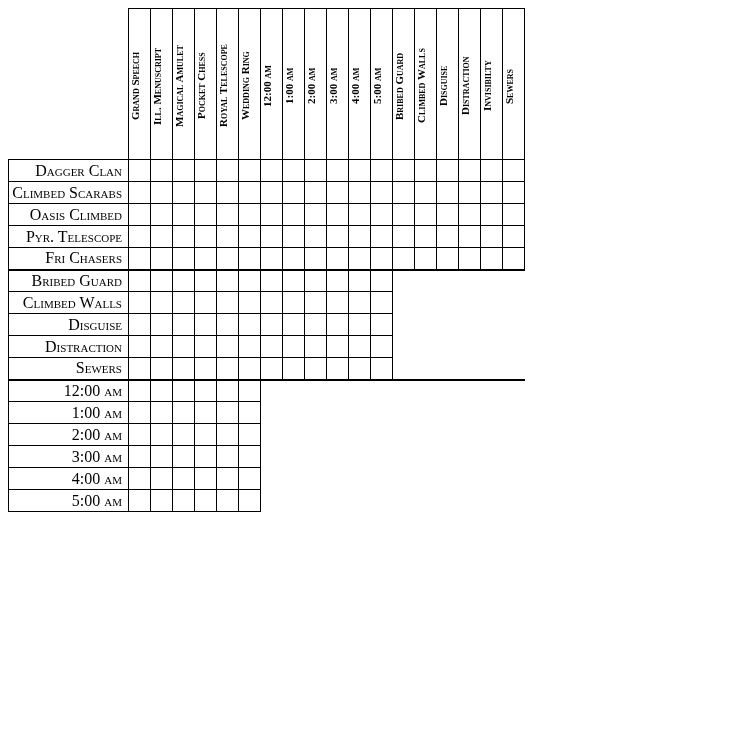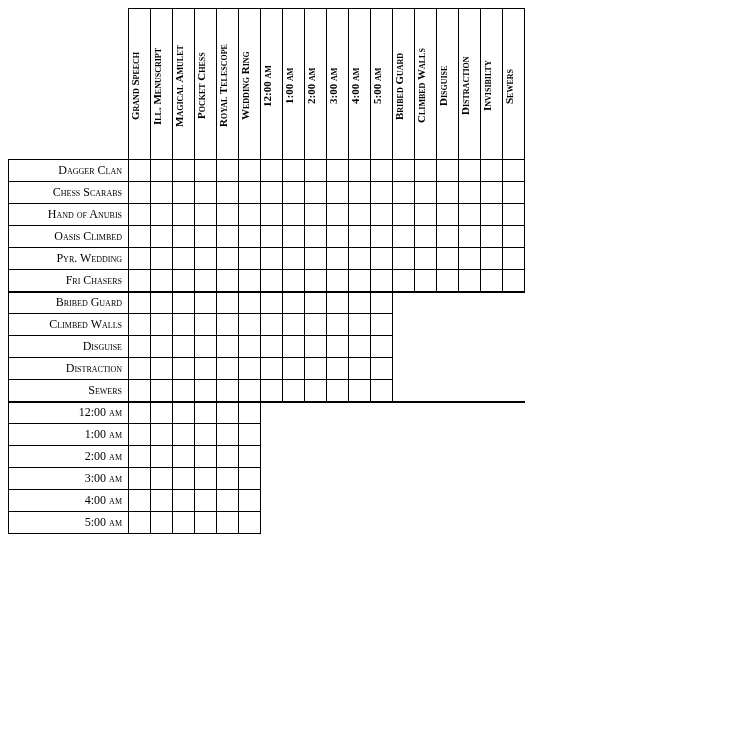--- a/index.html
+++ b/index.html
@@ -26,21 +26,21 @@
       text-align: center;
       vertical-align: middle;
       padding: 0;
     }
 
     .row-label {
       width: 120px;
       text-align: right;
       padding-right: 6px;
       font-variant: small-caps;
-      font-size: 12px;
+      font-size: 16px;
       white-space: nowrap;
       border: 1px solid #000;
     }
 
     .col-header-cell {
       width: 22px;
       height: 150px;
       border: 1px solid #000;
       padding: 0;
       vertical-align: bottom;
@@ -164,42 +164,21 @@
           <td class="data-cell"></td>
           <td class="data-cell"></td>
           <td class="data-cell"></td>
           <td class="data-cell"></td>
           <td class="data-cell"></td>
           <td class="data-cell"></td>
           <td class="data-cell"></td>
           <td class="data-cell"></td>
         </tr>
         <tr>
-          <td class="row-label">Chess Scarabs</td>
-          <td class="data-cell"></td>
-          <td class="data-cell"></td>
-          <td class="data-cell"></td>
-          <td class="data-cell"></td>
-          <td class="data-cell"></td>
-          <td class="data-cell"></td>
-          <td class="data-cell"></td>
-          <td class="data-cell"></td>
-          <td class="data-cell"></td>
-          <td class="data-cell"></td>
-          <td class="data-cell"></td>
-          <td class="data-cell"></td>
-          <td class="data-cell"></td>
-          <td class="data-cell"></td>
-          <td class="data-cell"></td>
-          <td class="data-cell"></td>
-          <td class="data-cell"></td>
-          <td class="data-cell"></td>
-        </tr>
-        <tr>
-          <td class="row-label">Hand of Anubis</td>
+          <td class="row-label">Climbed Scarabs</td>
           <td class="data-cell"></td>
           <td class="data-cell"></td>
           <td class="data-cell"></td>
           <td class="data-cell"></td>
           <td class="data-cell"></td>
           <td class="data-cell"></td>
           <td class="data-cell"></td>
           <td class="data-cell"></td>
           <td class="data-cell"></td>
           <td class="data-cell"></td>
@@ -227,21 +206,21 @@
           <td class="data-cell"></td>
           <td class="data-cell"></td>
           <td class="data-cell"></td>
           <td class="data-cell"></td>
           <td class="data-cell"></td>
           <td class="data-cell"></td>
           <td class="data-cell"></td>
           <td class="data-cell"></td>
         </tr>
         <tr>
-          <td class="row-label">Pyr. Wedding</td>
+          <td class="row-label">Pyr. Telescope</td>
           <td class="data-cell"></td>
           <td class="data-cell"></td>
           <td class="data-cell"></td>
           <td class="data-cell"></td>
           <td class="data-cell"></td>
           <td class="data-cell"></td>
           <td class="data-cell"></td>
           <td class="data-cell"></td>
           <td class="data-cell"></td>
           <td class="data-cell"></td>

